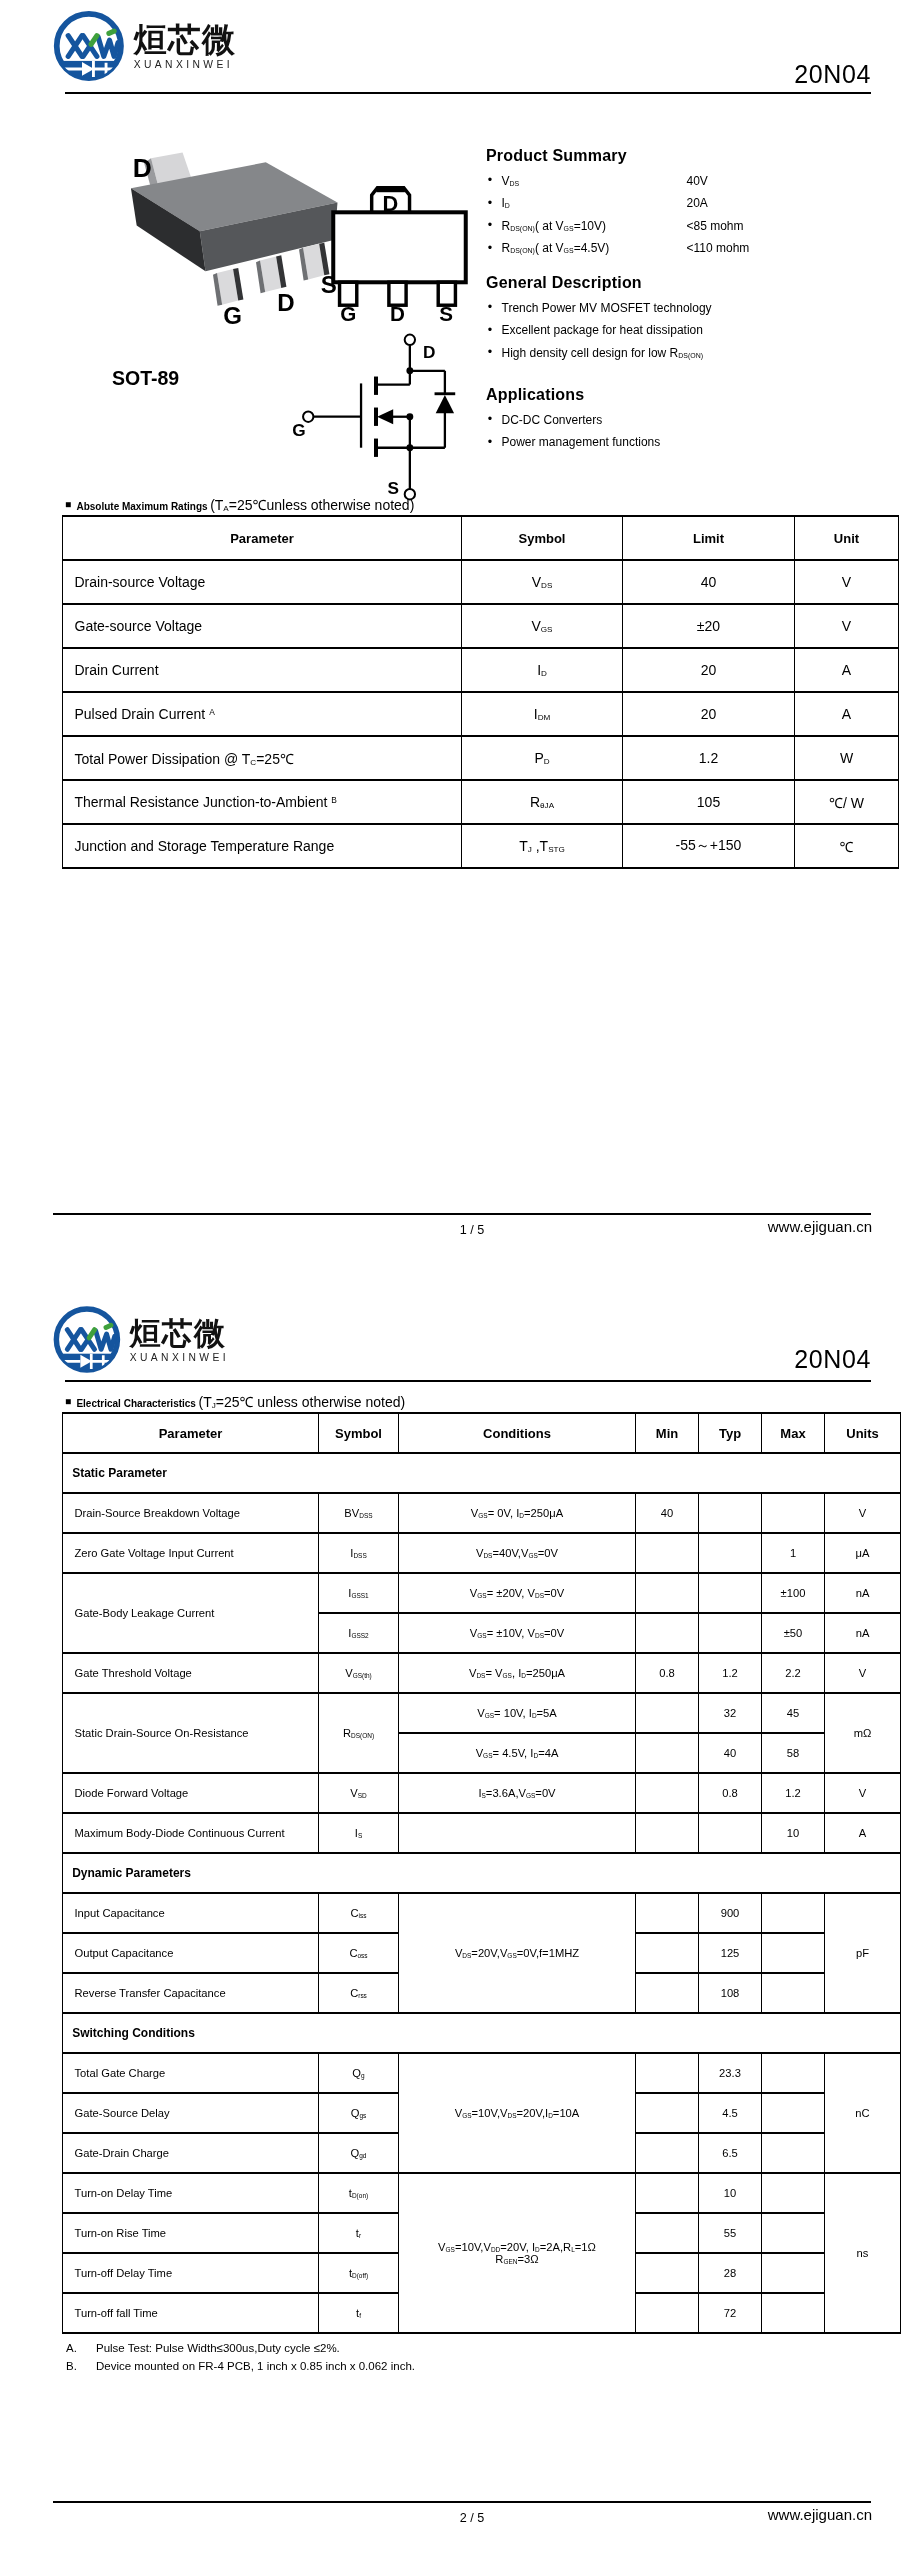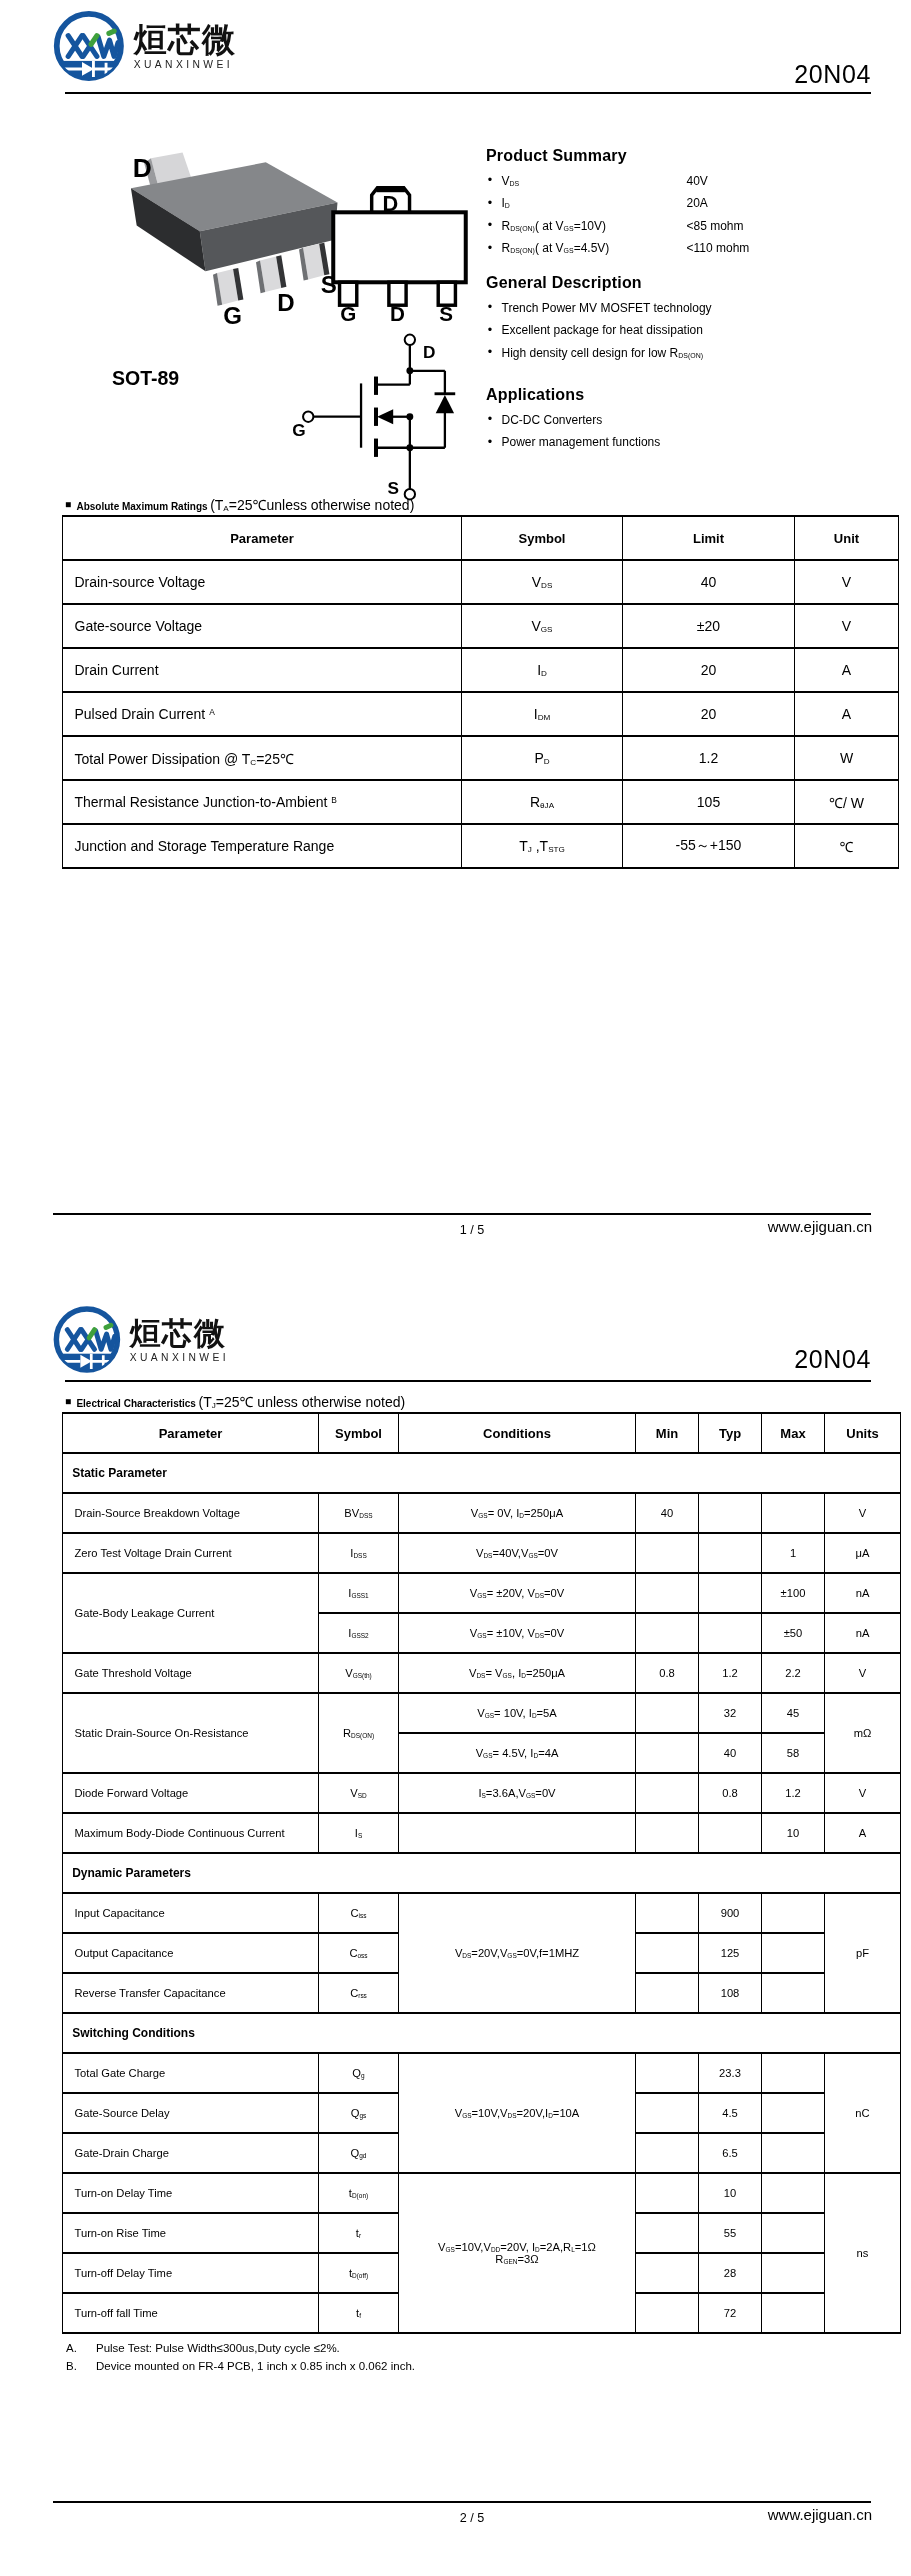--- a/index.html
+++ b/index.html
@@ -350,21 +350,21 @@
       <tr>
         <td class="pl">Drain-Source Breakdown Voltage</td>
         <td>BV<sub>DSS</sub></td>
         <td>V<sub>GS</sub>= 0V, I<sub>D</sub>=250μA</td>
         <td>40</td>
         <td></td>
         <td></td>
         <td>V</td>
       </tr>
       <tr>
-        <td class="pl">Zero Test Voltage Drain Current</td>
+        <td class="pl">Zero Gate Voltage Input Current</td>
         <td>I<sub>DSS</sub></td>
         <td>V<sub>DS</sub>=40V,V<sub>GS</sub>=0V</td>
         <td></td>
         <td></td>
         <td>1</td>
         <td>μA</td>
       </tr>
       <tr>
         <td class="pl" rowspan="2">Gate-Body Leakage Current</td>
         <td>I<sub>GSS1</sub></td>

